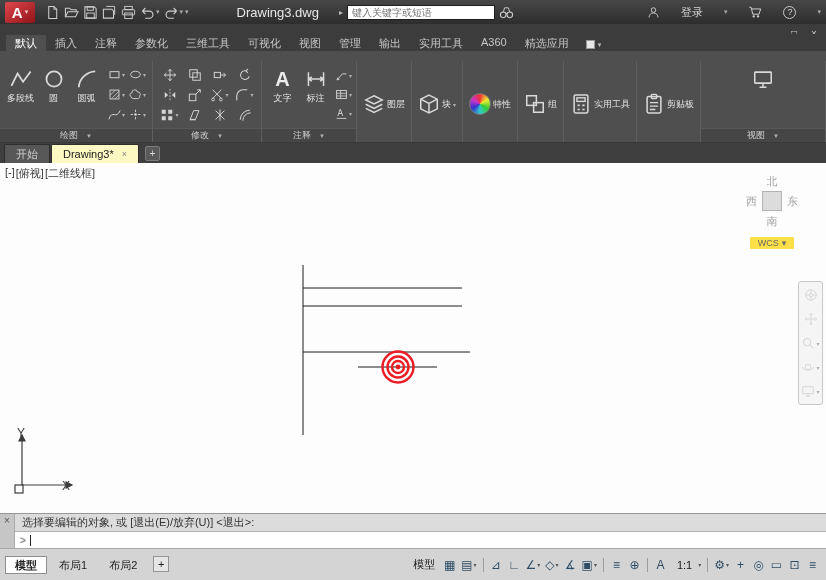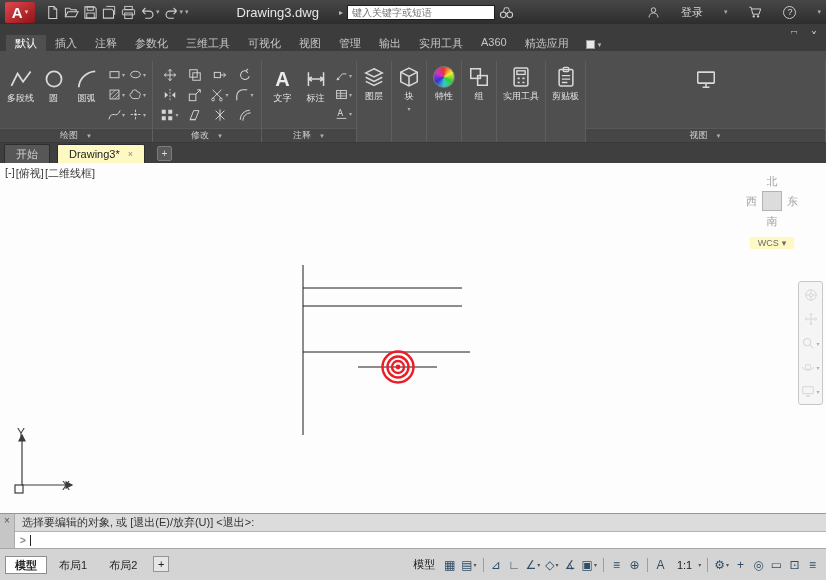--- a/index.html
+++ b/index.html
@@ -37,39 +37,39 @@
   #ribbonbody{top:61px;height:82px;display:flex;background:#4f4f4f;color:#dcdcdc;border-bottom:1px solid #3a3a3a;}
   .panel{display:flex;flex-direction:column;border-right:1px solid #5e5e5e;}
   .pbody{flex:1;display:flex;align-items:stretch;padding:2px 4px;}
   .pfoot{height:14px;background:#464646;border-top:1px solid #585858;font-size:9px;color:#cfcfcf;display:flex;align-items:center;justify-content:center;gap:8px;}
   .fc{font-size:6px;color:#b0b0b0;}
   .bigtool{width:33px;display:flex;flex-direction:column;align-items:center;gap:2px;padding-top:5px;font-size:9px;color:#e4e4e4;text-align:center;}
   .bigtool svg{color:#d9d9d9;}
   .smgrid{display:grid;grid-template-columns:repeat(2,21px);grid-auto-rows:20px;align-content:center;margin-left:3px;}
   .smcell{display:flex;align-items:center;justify-content:center;gap:1px;color:#d5d5d5;}
   .modgrid{display:grid;grid-template-columns:repeat(4,25px);grid-auto-rows:20px;align-content:center;}
-  .bigpanel{display:flex;flex-direction:column;align-items:center;padding:5px 6px 0;gap:2px;border-right:1px solid #5e5e5e;font-size:9px;color:#e2e2e2;text-align:center;}
+  .bigpanel{display:flex;flex-direction:row;align-items:center;padding:5px 6px 0;gap:2px;border-right:1px solid #5e5e5e;font-size:9px;color:#e2e2e2;text-align:center;}
   .bigpanel svg{color:#d9d9d9;}
   .wheel{width:22px;height:22px;border-radius:50%;border:1px solid #777;background:conic-gradient(#e33,#ee3,#3c3,#3cc,#33c,#c3c,#e33);}
   .bigA{font-size:20px;font-weight:bold;color:#ececec;line-height:22px;height:22px;}
   .smcol{display:grid;grid-auto-rows:19px;align-content:center;margin-left:3px;}
   
-  #filetabs{top:143px;height:20px;display:flex;align-items:flex-end;background:#3f3f3f;padding-left:4px;gap:7px;}
+  #filetabs{top:143px;height:20px;display:flex;align-items:flex-end;background:#3f3f3f;padding-left:4px;gap:1px;}
   .ftab{height:19px;display:flex;align-items:center;padding:0 11px;font-size:11px;color:#cfcfcf;background:#575757;border:1px solid #2d2d2d;border-bottom:none;border-radius:2px 2px 0 0;}
   .ftab.active{background:#fef9c3;color:#222;justify-content:space-between;}
   .ftx{margin-left:8px;font-size:9px;color:#888;}
   .fadd{width:15px;height:15px;margin:0 0 2px 5px;background:#5a5a5a;border:1px solid #7c7c7c;color:#ddd;border-radius:2px;display:flex;align-items:center;justify-content:center;font-size:10px;}
   
   #canvas{top:163px;height:350px;background:#fdfdfd;overflow:hidden;}
   #geo{position:absolute;left:0;top:0;}
   .vpl{position:absolute;left:5px;top:3px;font-size:11px;color:#3a3a3a;display:flex;gap:1px;}
   .vcube{position:absolute;right:24px;top:8px;width:60px;color:#a2a2a2;font-size:11px;}
   .vrow{display:flex;align-items:center;justify-content:center;height:20px;}
   .vsq{width:20px;height:20px;background:#dcdcdc;border:1px solid #b3b3b3;margin:0 5px;}
-  .wcschip{margin:6px auto 0;width:44px;background:#fef9c3;color:#6a6a6a;font-size:9px;padding:1px 0;border-radius:1px;display:flex;justify-content:center;gap:3px;}
+  .wcschip{margin:6px auto 0;width:44px;background:#fde047;color:#6a6a6a;font-size:9px;padding:1px 0;border-radius:1px;display:flex;justify-content:center;gap:3px;}
   .navbar{position:absolute;right:3px;top:118px;width:25px;border:1px solid #c8c8c8;background:rgba(140,140,140,0.07);border-radius:3px;display:flex;flex-direction:column;align-items:center;padding:6px 0;gap:10px;color:#9c9c9c;}
   .ucs{position:absolute;left:6px;top:266px;width:80px;height:76px;color:#3c3c3c;}
   .ucs .ylab{position:absolute;left:11px;top:-3px;font-size:12px;}
   .ucs .xlab{position:absolute;left:56px;top:50px;font-size:12px;}
   
   #cmd{top:513px;height:35px;display:flex;background:#d4d4d4;border-top:1px solid #979797;}
   .cmd-close{width:15px;background:#c6c6c6;color:#555;text-align:center;font-size:10px;padding-top:1px;border-right:1px solid #ababab;}
   .cmd-main{flex:1;display:flex;flex-direction:column;}
   .cmd-prompt{height:17px;line-height:17px;padding-left:7px;color:#333;font-size:11px;background:#dcdcdc;white-space:nowrap;}
   .cmd-input{flex:1;background:#fff;border-top:1px solid #b3b3b3;display:flex;align-items:center;padding-left:5px;gap:4px;}

